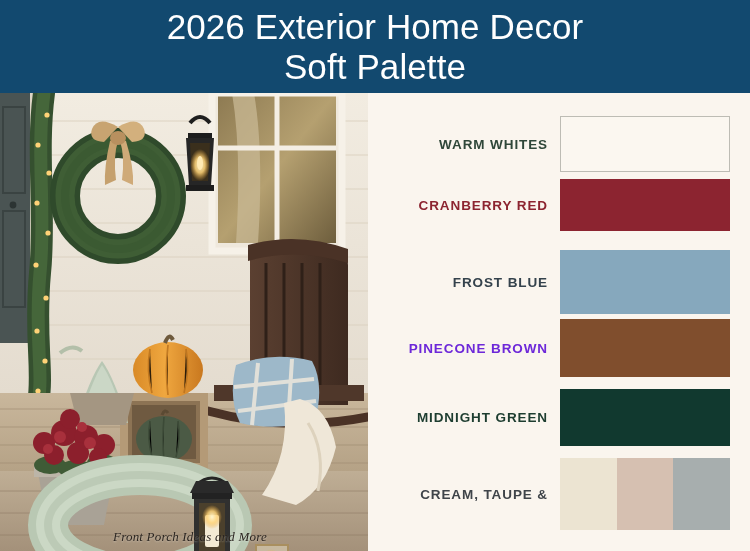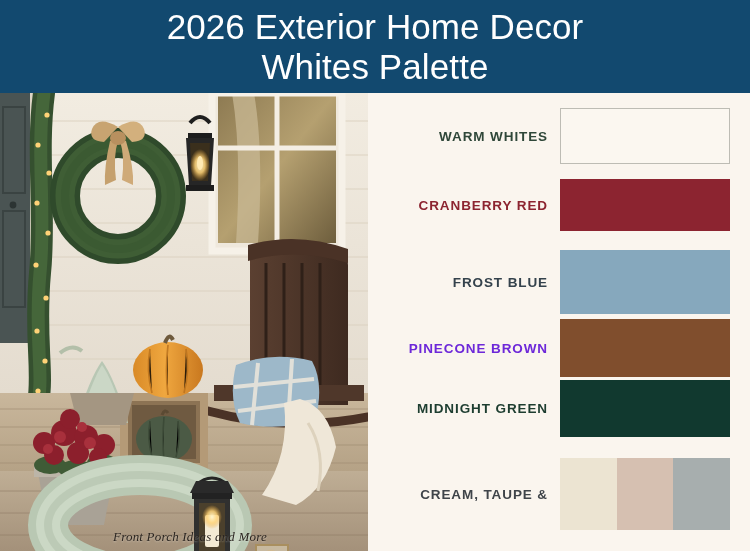--- a/index.html
+++ b/index.html
@@ -94,44 +94,44 @@
     text-transform: uppercase;
   }
 
   .swatch {
     width: 170px;
     display: flex;
   }
   .swatch-seg { flex: 1 1 0; height: 100%; }
 
   
-  #row-warm-whites      { top: 8px;   height: 70px; }
+  #row-warm-whites      { top: 16px;   height: 70px; }
   #row-cranberry-red    { top: 86px;  height: 52px; }
   #row-frost-blue       { top: 156px; height: 66px; }
   #row-pinecone-brown   { top: 226px; height: 58px; }
-  #row-midnight-green   { top: 286px; height: 58px; }
+  #row-midnight-green   { top: 295px; height: 58px; }
   #row-winter-neutrals  { top: 364px; height: 74px; }
 
   #row-warm-whites     .swatch { height: 56px; }
   #row-cranberry-red   .swatch { height: 52px; }
   #row-frost-blue      .swatch { height: 64px; }
   #row-pinecone-brown  .swatch { height: 58px; }
   #row-midnight-green  .swatch { height: 57px; }
   #row-winter-neutrals .swatch { height: 72px; }
 
   .swatch.bordered { border: 1px solid #bdbcb4; }
 </style>
 </head>
 <body>
 
 <div id="page">
 
   <div class="header" style="background: rgb(18, 73, 111);">
     <div class="header-line" style="color: rgb(255, 255, 255);">2026 Exterior Home Decor</div>
-    <div class="header-line" style="color: rgb(255, 255, 255);">Whites Palette</div>
+    <div class="header-line" style="color: rgb(255, 255, 255);">Soft Palette</div>
   </div>
 
   <div class="photo">
     <svg viewBox="0 0 368 458" preserveAspectRatio="none">
       <defs>
         <linearGradient id="sidingG" x1="0" y1="0" x2="0" y2="1">
           <stop offset="0" stop-color="#f2ece1"></stop>
           <stop offset="1" stop-color="#e4dccf"></stop>
         </linearGradient>
         <linearGradient id="winG" x1="0" y1="0" x2="1" y2="1">

